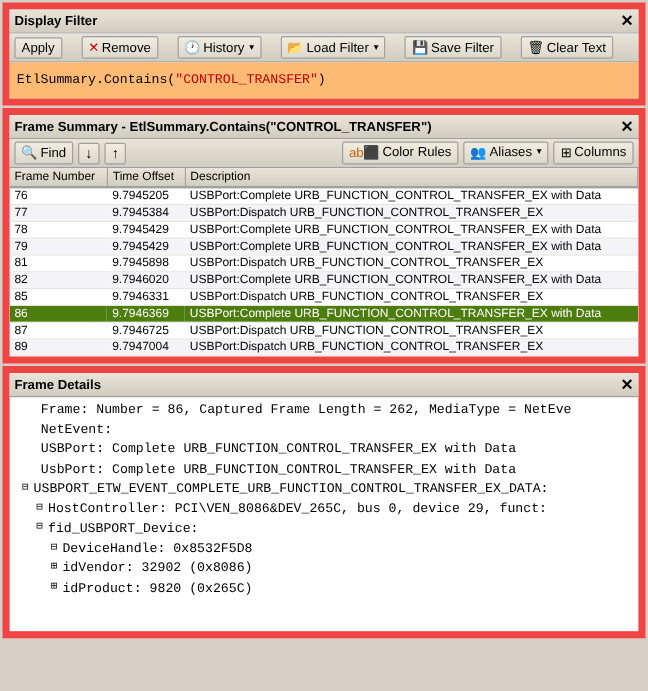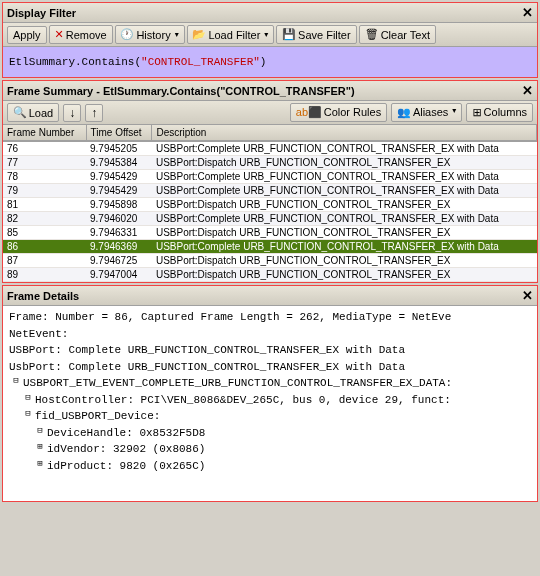--- a/index.html
+++ b/index.html
@@ -9,62 +9,62 @@
       background: #d4d0c8;
       color: #000;
       width: 540px;
       height: 576px;
       overflow: hidden;
     }
 
     
     .panel {
       background: #fff;
-      border: 1px solid #ef4444;
+      border: 6px solid #ef4444;
       margin: 2px;
     }
     .panel-header {
       background: linear-gradient(to bottom, #e8e4d8, #d0ccc0);
       border-bottom: 1px solid #a0a0a0;
       padding: 2px 4px;
       font-size: 11px;
       font-weight: bold;
       display: flex;
       align-items: center;
     }
 
     
     #display-filter-panel {
       margin: 2px 2px 2px 2px;
     }
     .toolbar {
       display: flex;
       align-items: center;
-      gap: 2px;
+      gap: 16px;
       padding: 2px 4px;
       background: linear-gradient(to bottom, #e8e4d8, #d0ccc0);
       border-bottom: 1px solid #a0a0a0;
     }
     .toolbar-btn {
       display: flex;
       align-items: center;
       gap: 2px;
       padding: 2px 5px;
       background: linear-gradient(to bottom, #f0ece0, #ddd8cc);
       border: 1px solid #a0a0a0;
       border-radius: 2px;
       cursor: pointer;
       font-size: 11px;
       white-space: nowrap;
     }
     .dropdown-arrow { font-size: 8px; margin-left: 2px; }
 
     .filter-input-area {
       padding: 4px 6px;
-      background: #c4b5fd;
+      background: #fdba74;
       min-height: 30px;
       display: flex;
       align-items: center;
       font-family: 'Courier New', monospace;
       font-size: 11px;
     }
     .filter-text-red { color: #c00000; font-family: 'Courier New', monospace; }
 
     
     #frame-summary-panel {
@@ -169,21 +169,21 @@
     .tree-expand {
       width: 14px;
       height: 14px;
       display: inline-flex;
       align-items: center;
       justify-content: center;
       cursor: pointer;
       font-size: 9px;
       flex-shrink: 0;
     }
-    .plain-text { white-space: pre-wrap; word-break: break-all; }
+    .plain-text { white-space: pre-wrap; word-break: break-all; margin-left: 20px; }
 
     
     ::-webkit-scrollbar { width: 12px; }
     ::-webkit-scrollbar-track { background: #e0dcd0; }
     ::-webkit-scrollbar-thumb { background: #a0a0a0; border: 1px solid #888; }
   </style>
 </head>
 <body>
 
 <div class="panel" id="display-filter-panel">
@@ -224,21 +224,21 @@
 </div>
 
 <div class="panel" id="frame-summary-panel">
   <div class="panel-header">
     <span>Frame Summary - EtlSummary.Contains("CONTROL_TRANSFER")</span>
     <span style="margin-left:auto;cursor:pointer;font-size:13px;">✕</span>
   </div>
   <div class="frame-toolbar">
     <button class="find-btn">
       <span>🔍</span>
-      <span>Load</span>
+      <span>Find</span>
     </button>
     <button class="arrow-btn">↓</button>
     <button class="arrow-btn">↑</button>
     <div class="spacer"></div>
     <button class="color-rules-btn">
       <span style="color:#cc6600;">ab⬛</span>
       <span>Color Rules</span>
     </button>
     <button class="aliases-btn">
       <span>👥</span>

